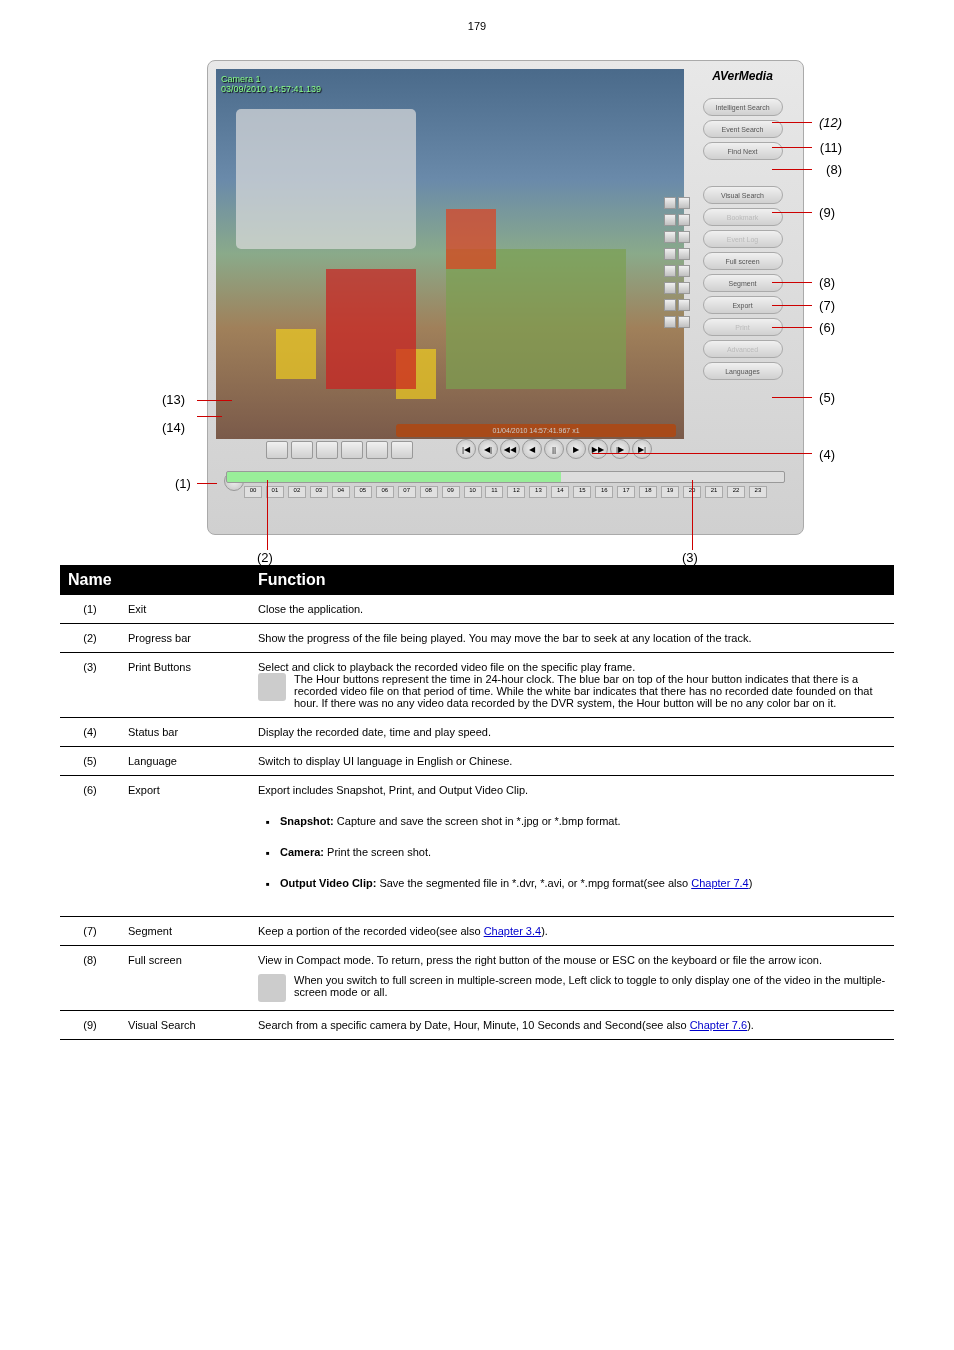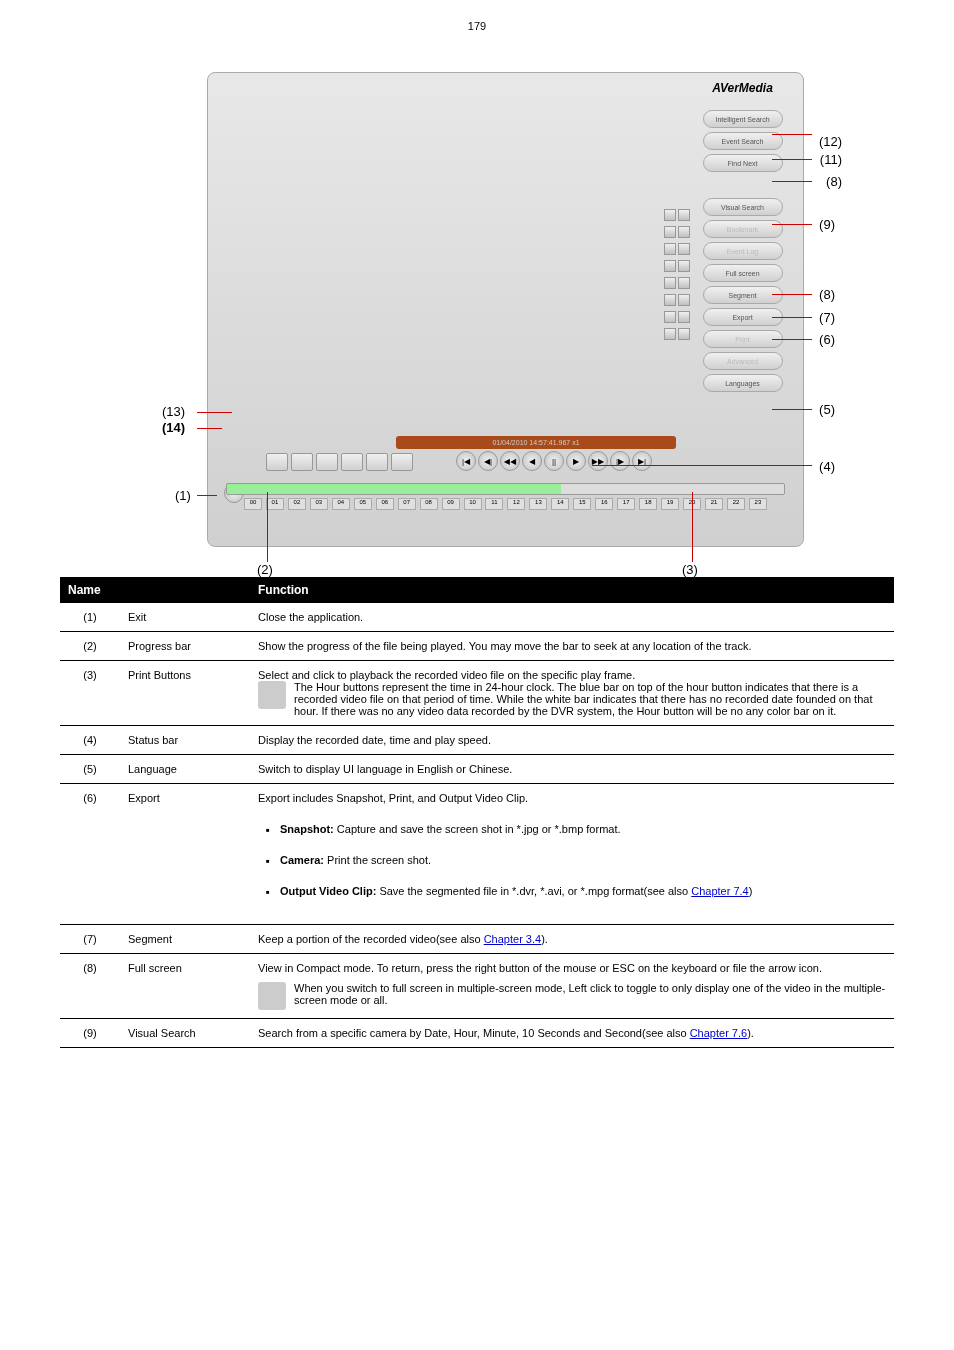--- a/index.html
+++ b/index.html
@@ -8,21 +8,21 @@
       background: #fff;
       width: 954px;
       margin: 0 auto;
       padding: 20px 60px;
       font-size: 12px;
       color: #000;
     }
     .page-number {
       text-align: center;
       font-size: 11px;
-      margin-bottom: 40px;
+      margin-bottom: 28px;
     }
     .screenshot-container {
       position: relative;
       width: 700px;
       margin: 0 auto 30px;
     }
     .dvr-window {
       position: relative;
       width: 597px;
       height: 475px;
@@ -189,21 +189,21 @@
     }
     table {
       width: 100%;
       border-collapse: collapse;
     }
     thead tr {
       background: #000;
       color: #fff;
     }
     thead th {
-      font-size: 12px;
+      font-size: 16px;
       font-weight: bold;
       padding: 6px 8px;
       text-align: left;
     }
     tbody td {
       font-size: 11px;
       padding: 8px;
       vertical-align: top;
       border-bottom: 1px solid #000;
     }
@@ -250,20 +250,31 @@
       opacity: 0.7;
     }
   </style>
 </head>
 <body>
 
 <div class="page-number">179</div>
 
 <div class="screenshot-container">
   <div class="dvr-window">
+    <div class="video-area">
+      <div class="video-overlay-text" style="white-space:pre;">Camera 1
+03/09/2010 14:57:41.139</div>
+
+      <div class="room-item" style="top:40px;left:20px;width:180px;height:140px;background:#ddd;border-radius:5px;"></div>
+      <div class="room-item" style="top:180px;left:230px;width:180px;height:140px;background:#7aa050;"></div>
+      <div class="room-item" style="top:260px;left:60px;width:40px;height:50px;background:#eecc20;"></div>
+      <div class="room-item" style="top:280px;left:180px;width:40px;height:50px;background:#eecc20;"></div>
+      <div class="room-item" style="top:140px;left:230px;width:50px;height:60px;background:#e04020;"></div>
+      <div class="room-item" style="top:200px;left:110px;width:90px;height:120px;background:#cc2020;"></div>
+    </div>
 
     <div class="right-panel">
       <div class="brand-logo">AVerMedia</div>
       <div class="side-btn">Intelligent Search</div>
       <div class="side-btn">Event Search</div>
       <div class="side-btn">Find Next</div>
       <div style="height:18px;"></div>
       <div class="side-btn">Visual Search</div>
       <div class="side-btn disabled">Bookmark</div>
       <div class="side-btn disabled">Event Log</div>
@@ -331,42 +342,42 @@
           <div class="hour-label">18</div>
           <div class="hour-label">19</div>
           <div class="hour-label">20</div>
           <div class="hour-label">21</div>
           <div class="hour-label">22</div>
           <div class="hour-label">23</div>
         </div>
     </div>
   </div>
 
-  <div class="callout" style="top:62px;right:-15px;">(12)</div>
+  <div class="callout" style="top:55px;right:-15px;font-style:italic;">(12)</div>
   <div class="callout-line" style="top:62px;right:15px;width:40px;"></div>
   <div class="callout" style="top:80px;right:-15px;">(11)</div>
   <div class="callout-line" style="top:87px;right:15px;width:40px;"></div>
   <div class="callout" style="top:102px;right:-15px;">(8)</div>
   <div class="callout-line" style="top:109px;right:15px;width:40px;"></div>
   <div class="callout" style="top:145px;right:-8px;">(9)</div>
   <div class="callout-line" style="top:152px;right:15px;width:40px;"></div>
   <div class="callout" style="top:215px;right:-8px;">(8)</div>
   <div class="callout-line" style="top:222px;right:15px;width:40px;"></div>
   <div class="callout" style="top:238px;right:-8px;">(7)</div>
   <div class="callout-line" style="top:245px;right:15px;width:40px;"></div>
   <div class="callout" style="top:260px;right:-8px;">(6)</div>
   <div class="callout-line" style="top:267px;right:15px;width:40px;"></div>
   <div class="callout" style="top:330px;right:-8px;">(5)</div>
   <div class="callout-line" style="top:337px;right:15px;width:40px;"></div>
   <div class="callout" style="top:387px;right:-8px;">(4)</div>
   <div class="callout-line" style="top:393px;right:15px;width:220px;"></div>
 
   <div class="callout" style="top:332px;left:35px;">(13)</div>
   <div class="callout-line" style="top:340px;left:70px;width:35px;"></div>
-  <div class="callout" style="top:348px;left:35px;font-weight:bold;">(14)</div>
+  <div class="callout" style="top:360px;left:35px;">(14)</div>
   <div class="callout-line" style="top:356px;left:70px;width:25px;"></div>
   <div class="callout" style="top:416px;left:48px;">(1)</div>
   <div class="callout-line" style="top:423px;left:70px;width:20px;"></div>
   <div class="callout" style="top:490px;left:130px;">(2)</div>
   <div class="callout-line-v" style="top:420px;left:140px;height:70px;"></div>
   <div class="callout" style="top:490px;left:555px;">(3)</div>
   <div class="callout-line-v" style="top:420px;left:565px;height:70px;"></div>
 </div>
 
 <div class="table-section">

